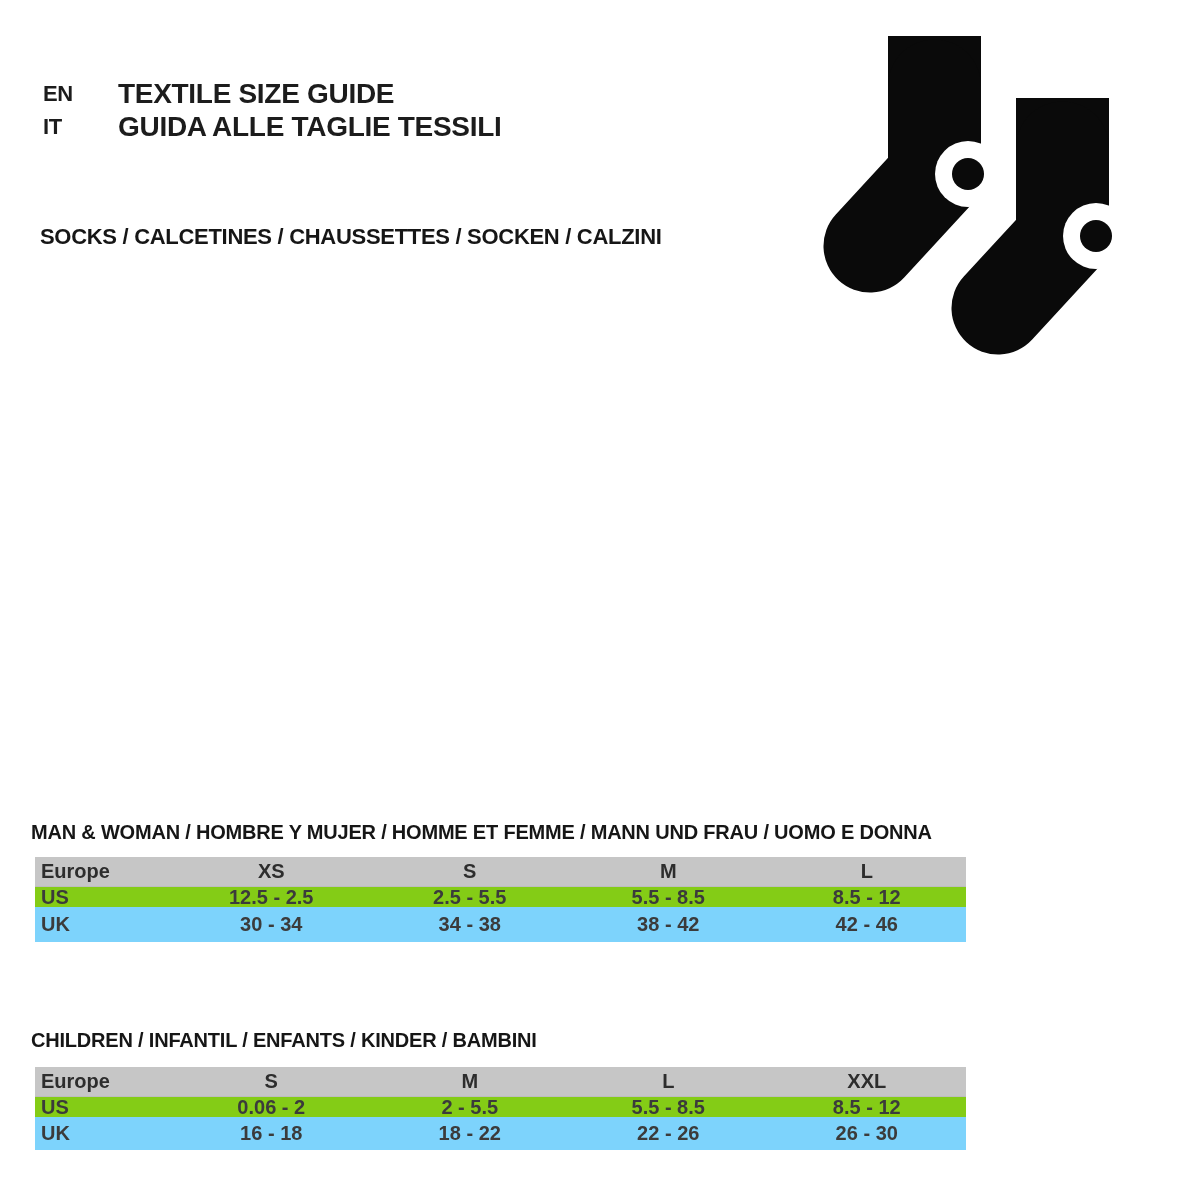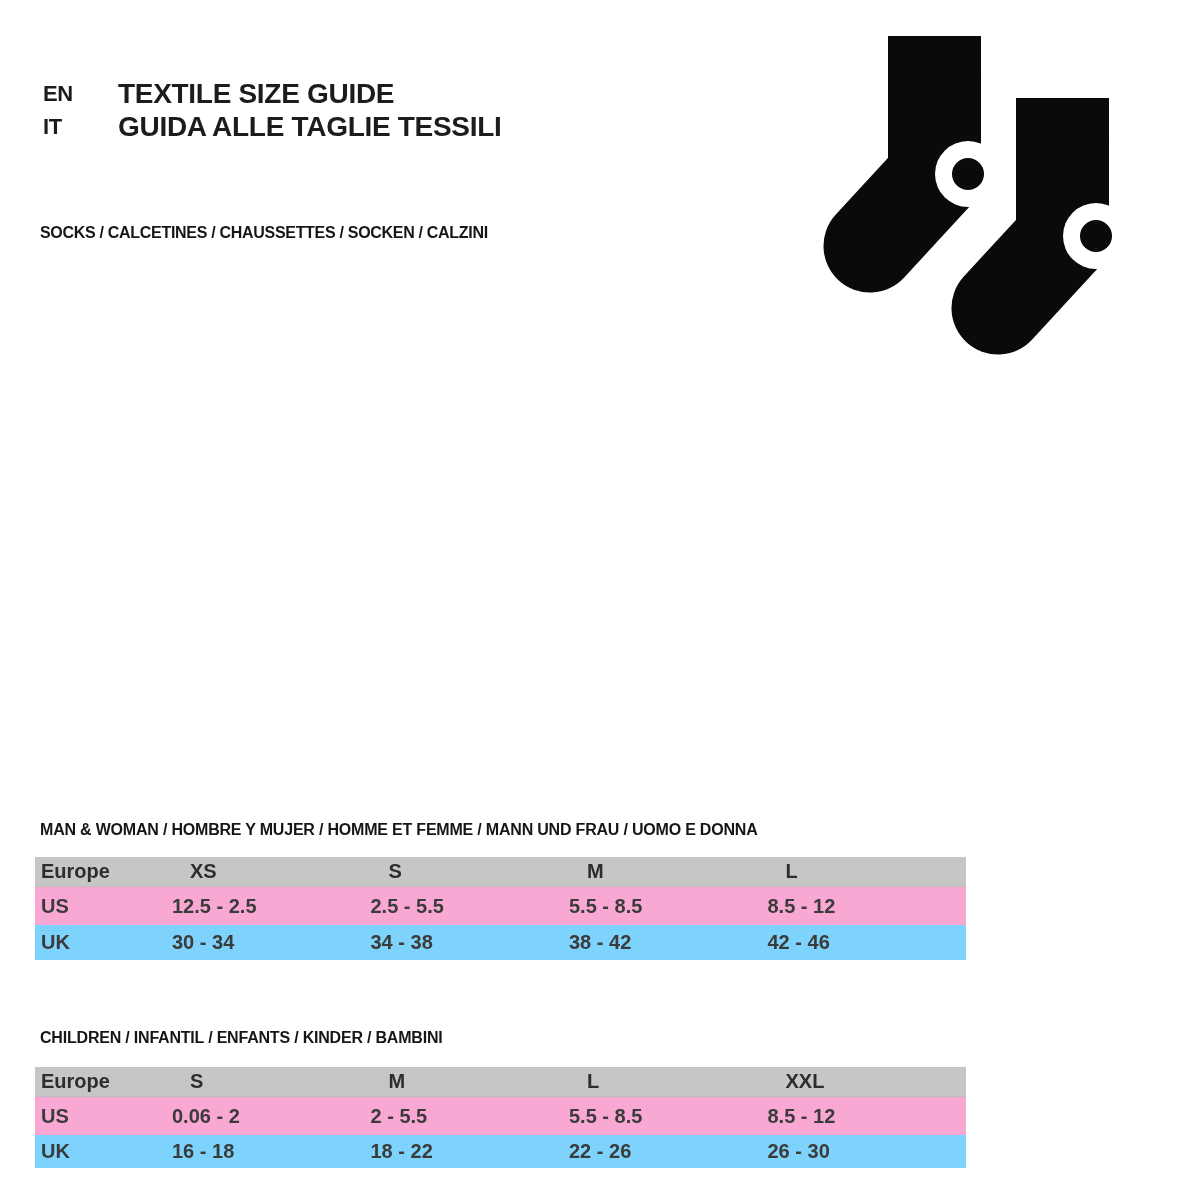--- a/index.html
+++ b/index.html
@@ -33,71 +33,70 @@
   }
   .lang-label{
     font-size:28px;
     color:#1c1c1c;
     white-space:nowrap;
   }
 
   
   .product-line{
     position:absolute;left:40px;top:224px;
-    font-size:16px;
+    font-size:22px;
     letter-spacing:-0.3px;
     color:#161616;
     white-space:nowrap;
   }
 
   
   .socks-svg{
     position:absolute;left:818px;top:36px;
   }
 
   
   .section-title{
-    position:absolute;left:40px;
-    font-size:16px;
+    position:absolute;left:31px;
+    font-size:20px;
     letter-spacing:-0.2px;
     color:#161616;
     white-space:nowrap;
   }
   .section-title.adult{top:821px;}
   .section-title.children{top:1029px;}
 
   
   .size-table{
     position:absolute;left:35px;
     width:931px;
     font-size:20px;
     color:#3b3b3b;
   }
   .size-table.adult{top:857px;}
   .size-table.children{top:1067px;}
   .t-row{
     display:flex;
     align-items:center;
-    height:38px;
-    background:#f9a8d4;
+    height:20px;
+    background:#84cc16;
   }
   .t-row.head{
     height:29px;
     background:#c6c6c6;
     color:#2d2d2d;
     border-bottom:1px solid #bdbdbd;
-    gap:18px;
   }
   .t-row.alt{
     background:#7dd3fc;
     height:35px;
   }
   .cell{
     flex:1;
-    text-align:left;
+    text-align:center;
     white-space:nowrap;
   }
   .cell.lab{
     flex:0 0 137px;
     text-align:left;
     padding-left:6px;
     box-sizing:border-box;
   }
 </style>
 </head>

